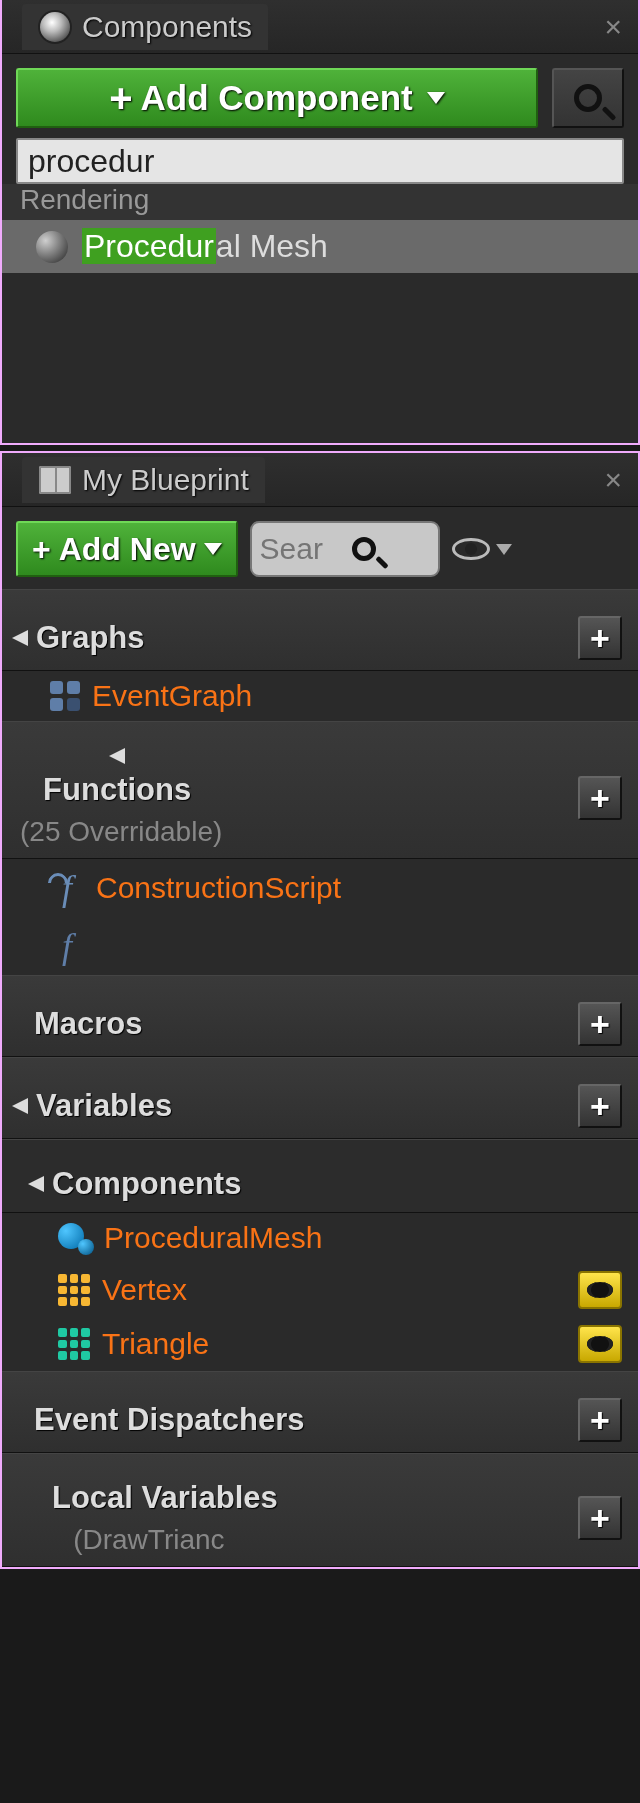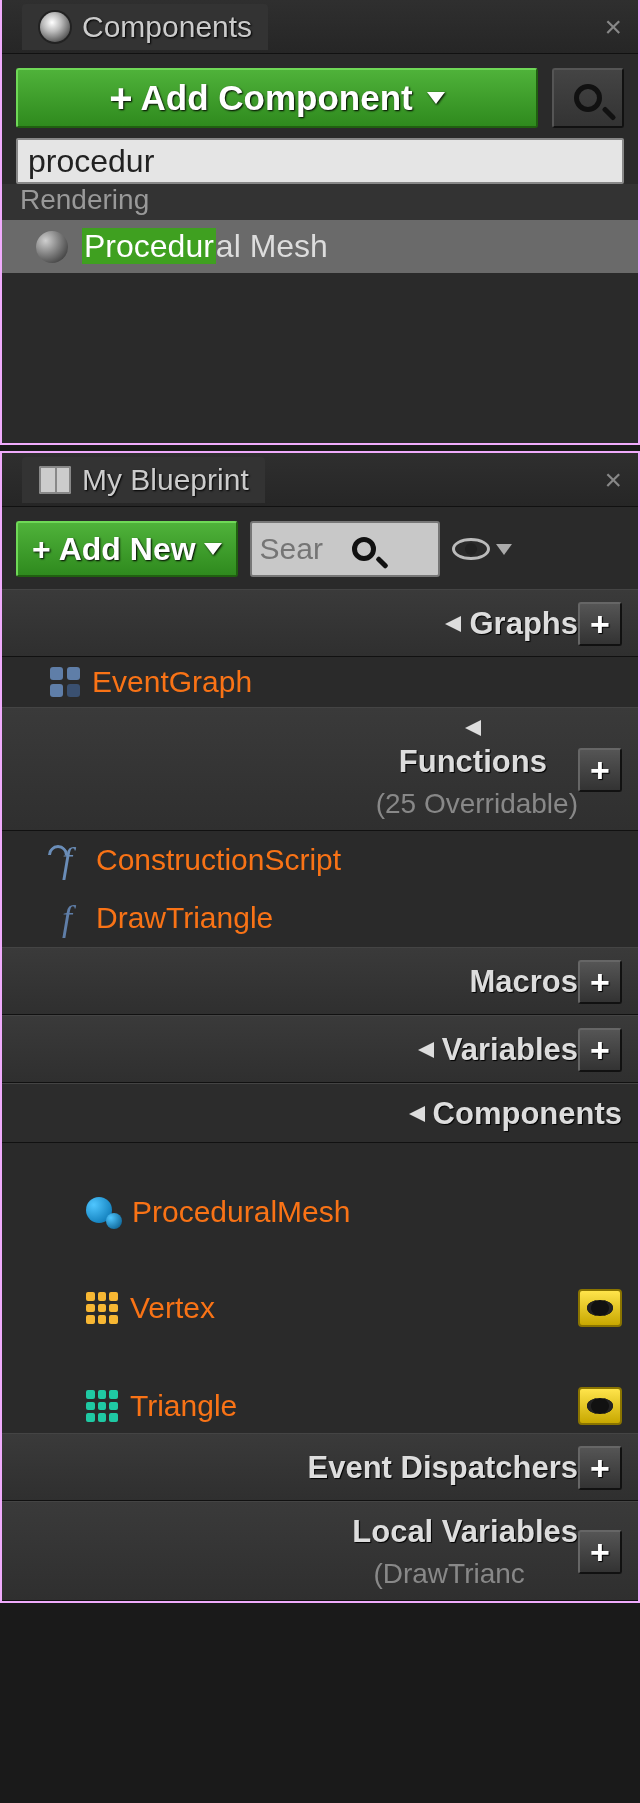--- a/index.html
+++ b/index.html
@@ -120,44 +120,44 @@
   }
   .mbp-addnew {
     background: linear-gradient(#4fb23a, #2f8a1e);
     border: 2px solid #6fd857;
     border-bottom-color:#206010;border-right-color:#206010;
     color:#fff;font-size:32px;font-weight:bold;text-shadow:1px 1px 2px #000;
     display:flex;align-items:center;gap:8px;padding:0 14px;height:56px;
     border-radius:3px;
   }
   .mini-search {
-    background:#c8c8c8;border:2px solid #777;height:56px;border-radius:3px;
+    background:#c8c8c8;border:2px solid #777;height:56px;border-radius:9px;
     display:flex;align-items:center;padding:0 8px;width:190px;
   }
   .mini-search input{
     border:none;background:transparent;outline:none;font-size:30px;color:#666;width:92px;
   }
   .mini-search .magnifier{width:24px;height:24px;border-width:5px;}
   .mini-search .magnifier:after{left:18px;top:18px;width:14px;}
   .eye-toggle {
     display:flex;align-items:center;gap:6px;
   }
   .eye2 {
     width:38px;height:22px;border:3px solid #bbb;border-radius:50%;
     display:flex;align-items:center;justify-content:center;
   }
   .eye2 .pupil{width:12px;height:12px;background:#222;border-radius:50%;}
   .dark-caret{
     width:0;height:0;border-left:8px solid transparent;border-right:8px solid transparent;border-top:11px solid #aaa;
   }
   
   .section-header {
-    display:flex;align-items:center;justify-content:flex-end;
+    display:flex;align-items:center;justify-content:space-between;
     background:linear-gradient(#3a3a3a,#2f2f2f);
-    padding:12px 16px 10px 10px;
+    padding:26px 16px 10px 10px;
     border-top:1px solid #444;border-bottom:1px solid #111;
   }
   .section-header.sub { background:#2c2c2c; }
   .section-left{display:flex;align-items:center;gap:8px;}
   .expander {
     width:0;height:0;border-top:9px solid transparent;border-bottom:9px solid transparent;border-left:12px solid #ddd;
     transform:rotate(90deg);
   } 
   .expander.disclosure{
     border:none;width:16px;height:16px;background:#ddd;
@@ -169,21 +169,21 @@
     width:44px;height:44px;background:linear-gradient(#555,#333);
     border:2px solid #666;border-bottom-color:#111;border-right-color:#111;
     display:flex;align-items:center;justify-content:center;border-radius:3px;
     color:#fff;font-size:34px;font-weight:bold;text-shadow:1px 1px 1px #000;
   }
   .tree-item{
     display:flex;align-items:center;gap:12px;
     padding:8px 16px 8px 48px;
     font-size:30px;color:#ccc;
   }
-  .tree-item.indent2{padding-left:84px;margin-top:44px;}
+  .tree-item.indent2{padding-left:56px;}
   .tree-item .label{color:#f97316;}
   .eye-badge{
     width:44px;height:38px;background:linear-gradient(#ffe44b,#c8a800);
     border:2px solid #8a7400;border-radius:4px;
     display:flex;align-items:center;justify-content:center;
     margin-left:auto;
   }
   .eye-badge .dot{
     width:26px;height:16px;border-radius:50%;background:#111;
     box-shadow: inset 6px 0 0 -2px #222, inset -6px 0 0 -2px #222;
@@ -335,21 +335,20 @@
       <span class="sec-subtitle">(25 Overridable)</span>
     </div>
     <div class="plus-box">+</div>
   </div>
   <div class="tree-item">
     <span class="icon-fn override">f</span>
     <span class="label">ConstructionScript</span>
   </div>
   <div class="tree-item">
     <span class="icon-fn">f</span>
-    <span class="label">DrawTriangle</span>
   </div>
 
   <div class="section-header">
     <div class="section-left">
       <span class="sec-title" style="margin-left:22px;">Macros</span>
     </div>
     <div class="plus-box">+</div>
   </div>
 
   <div class="section-header">

